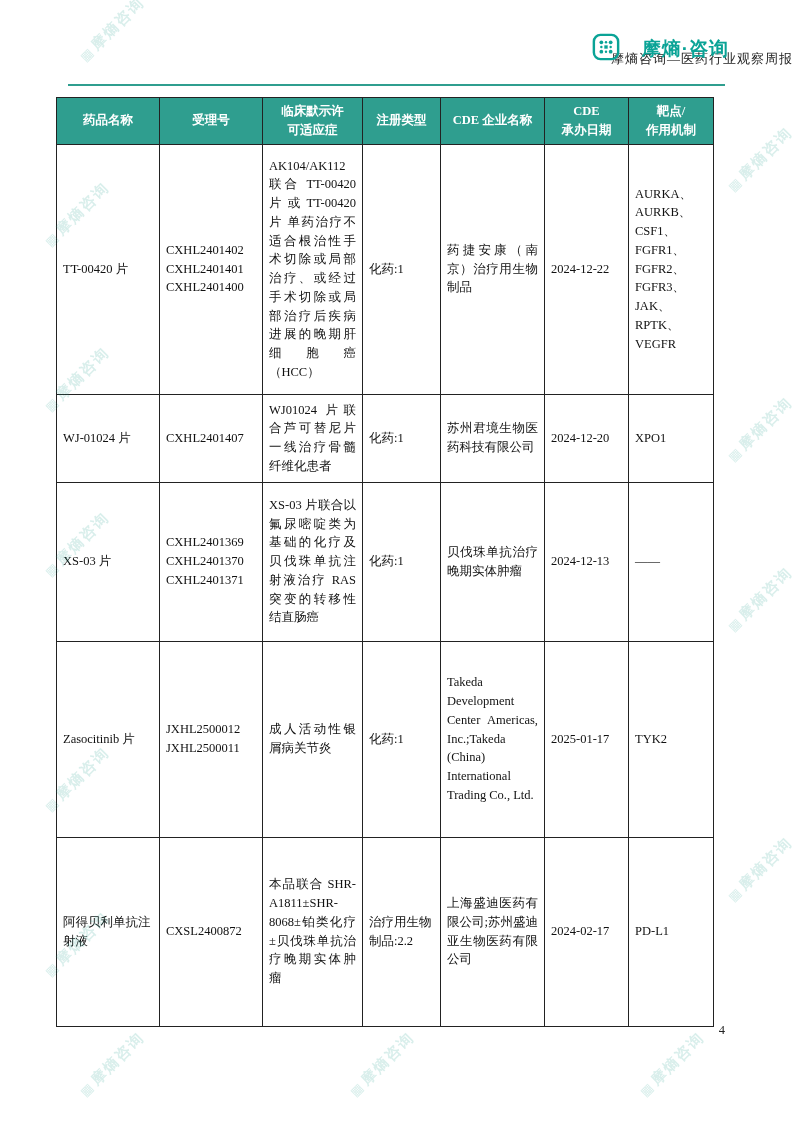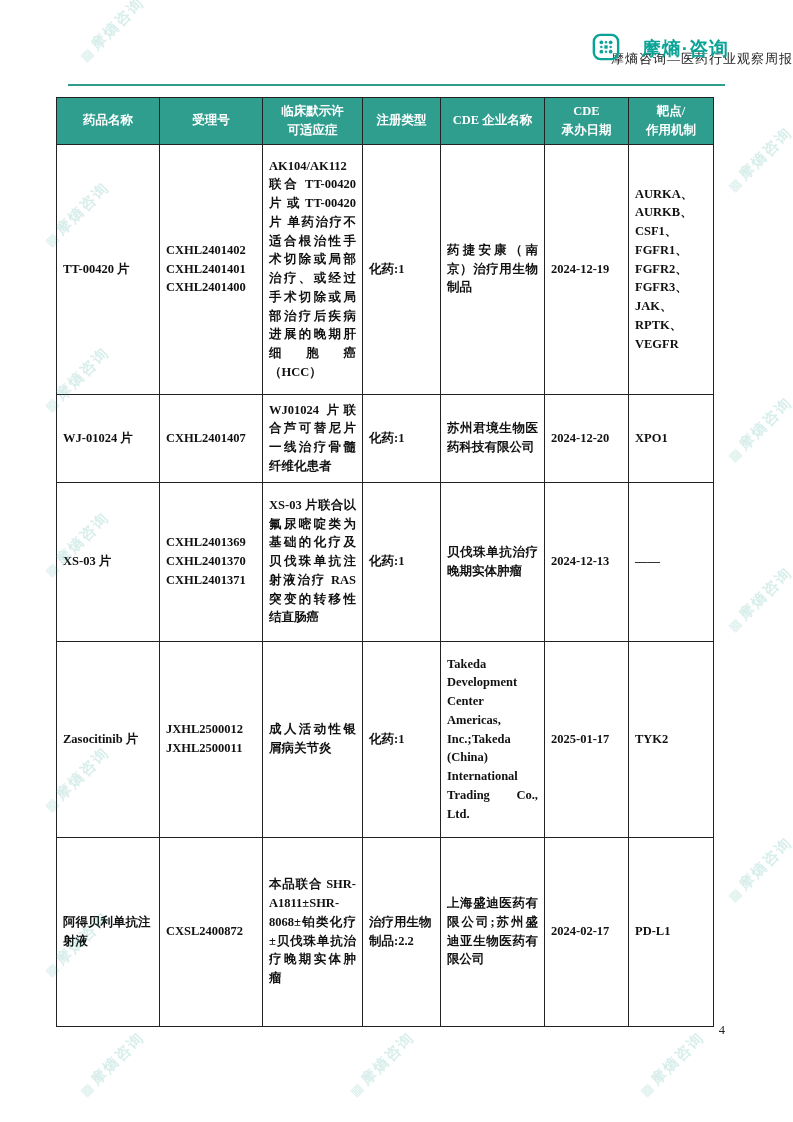--- a/index.html
+++ b/index.html
@@ -37,21 +37,21 @@
     font-size:12.5px; z-index:1; background:transparent;
   }
   .doc-table th, .doc-table td {
     border:1px solid #222; line-height:1.5; vertical-align:middle;
     overflow-wrap:break-word;
   }
   .doc-table thead th {
     background:#2f9e8f; color:#fff; font-weight:bold; text-align:center;
     white-space:pre-line; padding:4px 3px; height:43px; font-size:12.5px;
   }
-  .doc-table td { padding:3px 6px;font-weight:bold; }
+  .doc-table td { padding:3px 6px; }
   .c { }
   .j { text-align:justify; }
   .pre { white-space:pre-line; }
   tr.r1 { height:250px; }
   tr.r2 { height:88px; }
   tr.r3 { height:159px; }
   tr.r4 { height:196px; }
   tr.r5 { height:189px; }
 
   
@@ -120,21 +120,21 @@
   </thead>
   <tbody>
     <tr class="r1">
       <td class="c">TT-00420 片</td>
       <td class="c pre">CXHL2401402
 CXHL2401401
 CXHL2401400</td>
       <td class="j">AK104/AK112 联合 TT-00420 片 或 TT-00420 片 单药治疗不适合根治性手术切除或局部治疗、或经过手术切除或局部治疗后疾病进展的晚期肝细胞癌（HCC）</td>
       <td class="c">化药:1</td>
       <td class="j">药捷安康（南京）治疗用生物制品</td>
-      <td class="c">2024-12-19</td>
+      <td class="c">2024-12-22</td>
       <td class="c pre">AURKA、
 AURKB、
 CSF1、
 FGFR1、
 FGFR2、
 FGFR3、
 JAK、
 RPTK、
 VEGFR</td>
     </tr>

